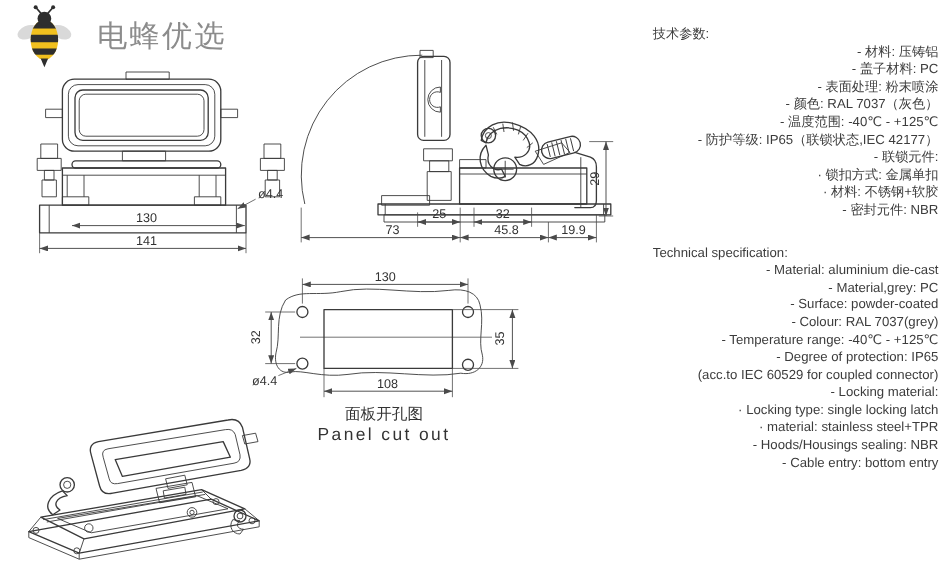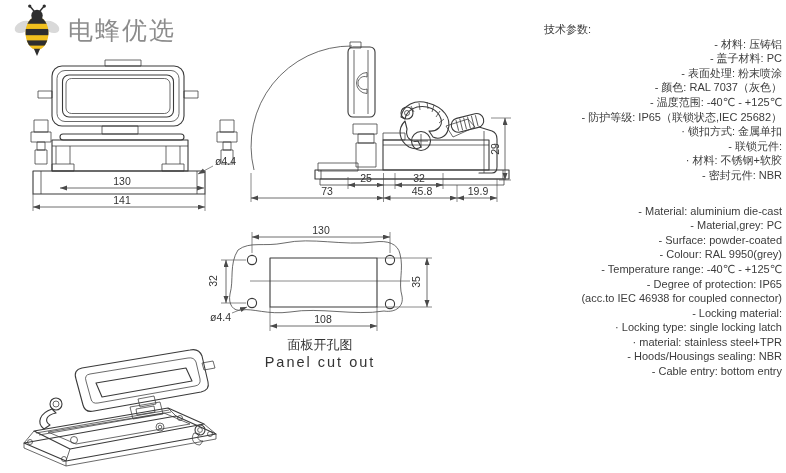--- a/index.html
+++ b/index.html
@@ -1,21 +1,21 @@
 <!DOCTYPE html>
 <html><head>
 <meta charset="utf-8">
 <style>
   html,body{margin:0;padding:0;}
   body{
     width:786px;height:473px;position:relative;background:#ffffff;
     font-family:"Liberation Sans","DejaVu Sans",sans-serif;
     color:#333;overflow:hidden;
   }
-  .abs{position:absolute;}
+  .abs{position:absolute;gap:13px;}
   
   #logo{left:14px;top:4px;width:300px;height:52px;display:flex;align-items:center;}
   #logo .txt{margin-left:8px;}
   #brand{font-size:25px;letter-spacing:2px;line-height:26px;font-weight:500;}
   #tagline{font-size:10.5px;letter-spacing:1.5px;margin-top:3px;}
   
   #specs{left:544px;top:22px;width:238px;font-size:11px;line-height:14.6px;color:#3c3c3c;}
   .spec-title{white-space:pre-wrap;}
   .spec-line{white-space:pre-wrap;text-align:right;}
   #specs-en{margin-top:21px;}
@@ -245,33 +245,34 @@
 </svg>
 
 <div id="specs" class="abs">
   <div id="specs-cn">
     <div class="spec-title">技术参数:</div>
     <div class="spec-line">- 材料: 压铸铝</div>
     <div class="spec-line">- 盖子材料: PC</div>
     <div class="spec-line">- 表面处理: 粉末喷涂</div>
     <div class="spec-line">- 颜色: RAL 7037（灰色）</div>
     <div class="spec-line">- 温度范围: -40℃ - +125℃</div>
-    <div class="spec-line">- 防护等级: IP65（联锁状态,IEC 25682）</div>
+    <div class="spec-line">- 防护等级: IP65（联锁状态,IEC 42177）</div>
+    <div class="spec-line">- 联锁元件:</div>
     <div class="spec-line">     · 锁扣方式: 金属单扣</div>
-    <div class="spec-line">- 联锁元件:</div>
     <div class="spec-line">     · 材料: 不锈钢+软胶</div>
     <div class="spec-line">- 密封元件: NBR</div>
   </div>
   <div id="specs-en">
+    <div class="spec-title">Technical specification:</div>
     <div class="spec-line">- Material: aluminium die-cast</div>
     <div class="spec-line">- Material,grey: PC</div>
     <div class="spec-line">- Surface: powder-coated</div>
-    <div class="spec-line">- Colour: RAL 9950(grey)</div>
+    <div class="spec-line">- Colour: RAL 7037(grey)</div>
     <div class="spec-line">- Temperature range: -40℃ - +125℃</div>
     <div class="spec-line">- Degree of protection: IP65</div>
-    <div class="spec-line">  (acc.to IEC 46938 for coupled connector)</div>
+    <div class="spec-line">  (acc.to IEC 60529 for coupled connector)</div>
     <div class="spec-line">- Locking material:</div>
     <div class="spec-line">     · Locking type: single locking latch</div>
     <div class="spec-line">     · material: stainless steel+TPR</div>
     <div class="spec-line">- Hoods/Housings sealing: NBR</div>
     <div class="spec-line">- Cable entry: bottom entry</div>
   </div>
 </div>
 
 </body></html>

